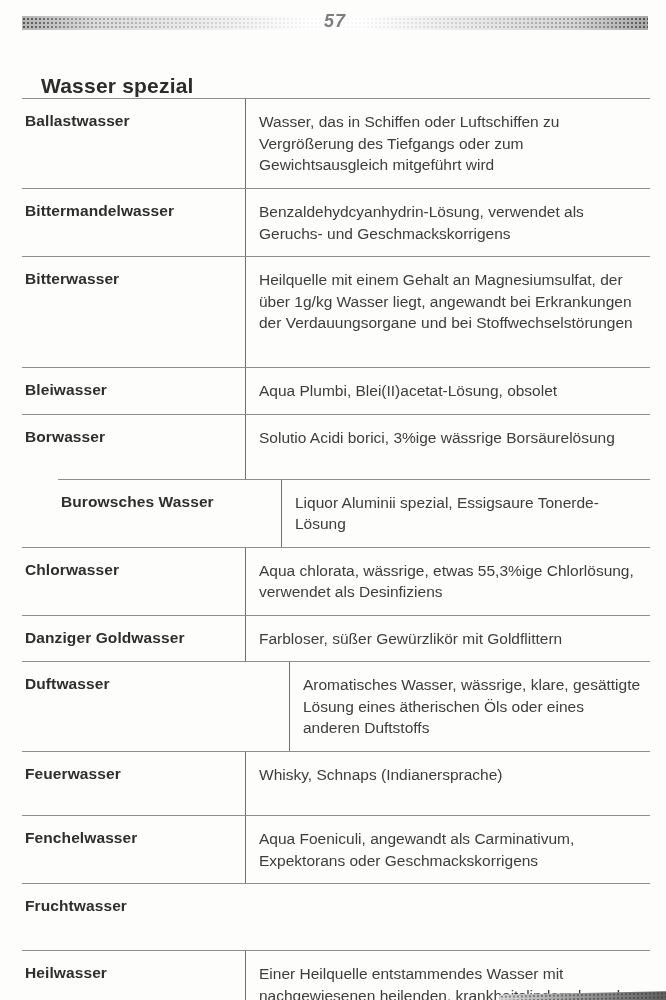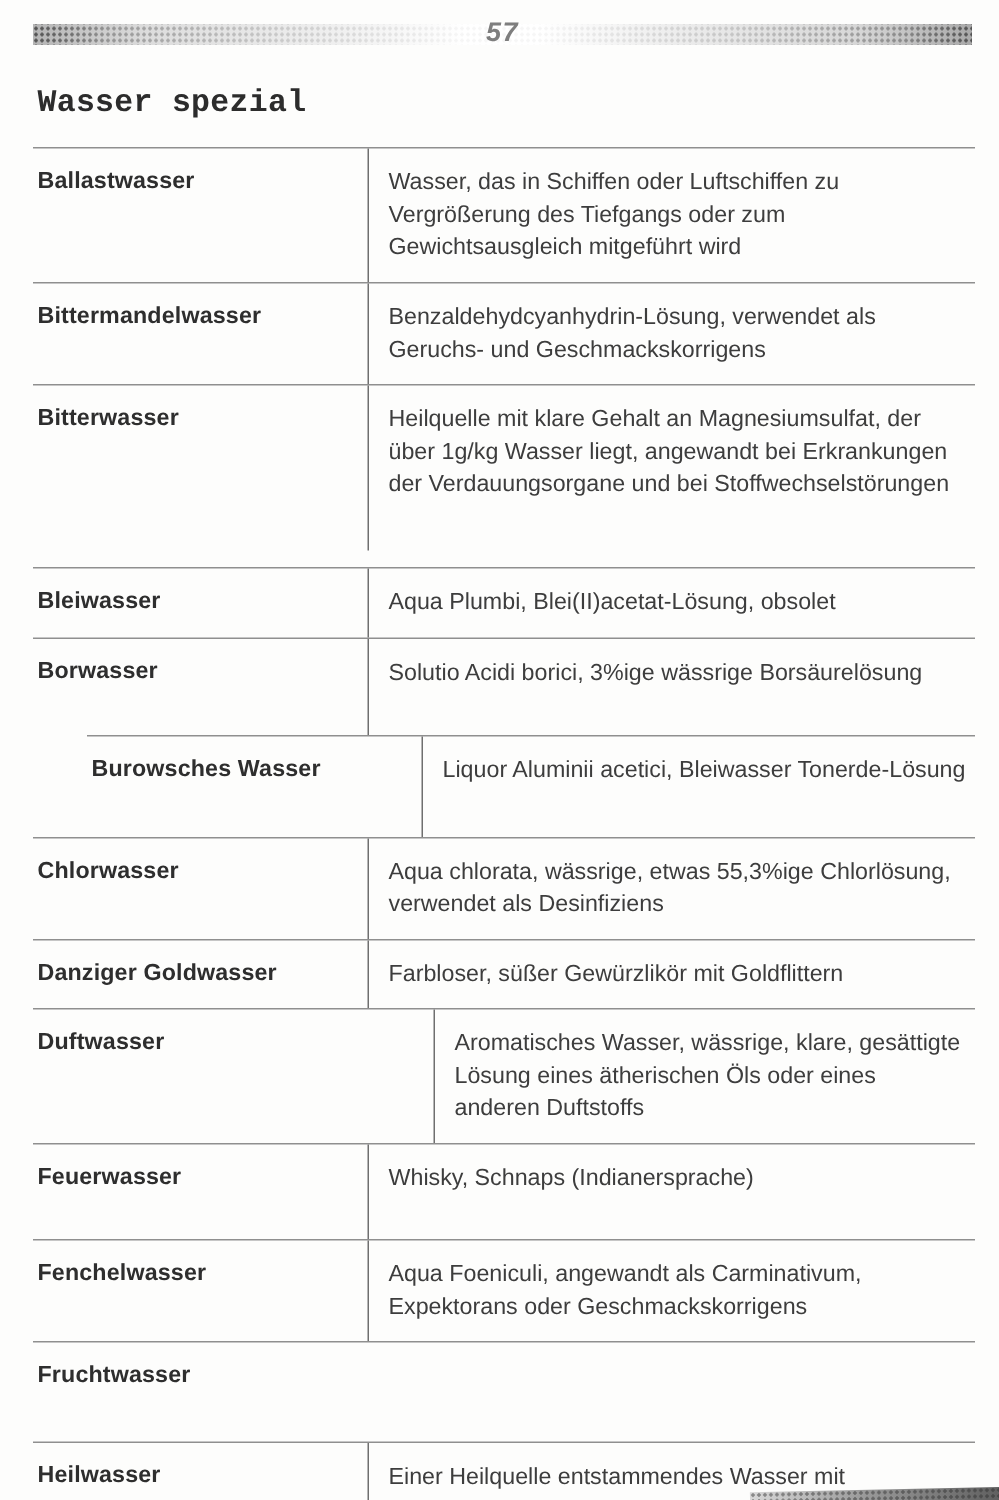--- a/index.html
+++ b/index.html
@@ -59,26 +59,25 @@
     letter-spacing: 1px;
     color: #7e7e7e;
     text-shadow: 0 0 6px #ffffff;
   }
 
   
   .page-title {
     position: absolute;
     top: 58px;
     left: 25px;
-    margin: 0;
+    margin: 16px;
     font-size: 21px;
     font-weight: bold;
     letter-spacing: .2px;
     color: #2c2c2c;
-    font-family: Liberation Mono, monospace;
   }
 
   
   .def-table {
     position: absolute;
     top: 98px;
     left: 22px;
     width: 628px;
     height: 902px;
   }
@@ -102,21 +101,21 @@
     border-left: 1px solid #6f6f6f;
     padding: 12px 6px 12px 13px;
     font-size: 15.5px;
     line-height: 21.5px;
     color: #3d3d3d;
   }
   
   .def-row:nth-child(1)  { min-height: 90px;  }
   .def-row:nth-child(2)  { min-height: 64px;  }
   .def-row:nth-child(3)  { min-height: 111px; }
-  .def-row:nth-child(4)  { min-height: 42px; margin-top: 11px;  }
+  .def-row:nth-child(4)  { min-height: 42px;  }
   .def-row:nth-child(5)  { min-height: 65px;  }
   .def-row:nth-child(6)  { min-height: 68px; margin-left: 36px;  }
   .def-row:nth-child(7)  { min-height: 65px;  }
   .def-row:nth-child(8)  { min-height: 45px;  }
   .def-row:nth-child(9)  { min-height: 90px; gap: 44px;  }
   .def-row:nth-child(10) { min-height: 64px;  }
   .def-row:nth-child(11) { min-height: 46px;  }
   .def-row:nth-child(12) { min-height: 67px;  }
   .def-row:nth-child(13) { min-height: 130px; } 
 
@@ -154,36 +153,36 @@
       <div class="def-cell">Wasser, das in Schiffen oder Luftschiffen zu Vergrößerung des Tiefgangs oder zum Gewichtsausgleich mitgeführt wird</div>
     </div>
 
     <div class="def-row">
       <div class="term-cell">Bittermandelwasser</div>
       <div class="def-cell">Benzaldehydcyanhydrin-Lösung, verwendet als Geruchs- und Geschmackskorrigens</div>
     </div>
 
     <div class="def-row">
       <div class="term-cell">Bitterwasser</div>
-      <div class="def-cell">Heilquelle mit klare Gehalt an Magnesiumsulfat, der über 1g/kg Wasser liegt, angewandt bei Erkrankungen der Verdauungsorgane und bei Stoffwechselstörungen</div>
+      <div class="def-cell">Heilquelle mit einem Gehalt an Magnesiumsulfat, der über 1g/kg Wasser liegt, angewandt bei Erkrankungen der Verdauungsorgane und bei Stoffwechselstörungen</div>
     </div>
 
     <div class="def-row">
       <div class="term-cell">Bleiwasser</div>
       <div class="def-cell">Aqua Plumbi, Blei(II)acetat-Lösung, obsolet</div>
     </div>
 
     <div class="def-row">
       <div class="term-cell">Borwasser</div>
       <div class="def-cell">Solutio Acidi borici, 3%ige wässrige Borsäurelösung</div>
     </div>
 
     <div class="def-row">
       <div class="term-cell">Burowsches Wasser</div>
-      <div class="def-cell">Liquor Aluminii acetici, Bleiwasser Tonerde-Lösung</div>
+      <div class="def-cell">Liquor Aluminii spezial, Essigsaure Tonerde-Lösung</div>
     </div>
 
     <div class="def-row">
       <div class="term-cell">Chlorwasser</div>
       <div class="def-cell">Aqua chlorata, wässrige, etwas 55,3%ige Chlorlösung, verwendet als Desinfiziens</div>
     </div>
 
     <div class="def-row">
       <div class="term-cell">Danziger Goldwasser</div>
       <div class="def-cell">Farbloser, süßer Gewürzlikör mit Goldflittern</div>

